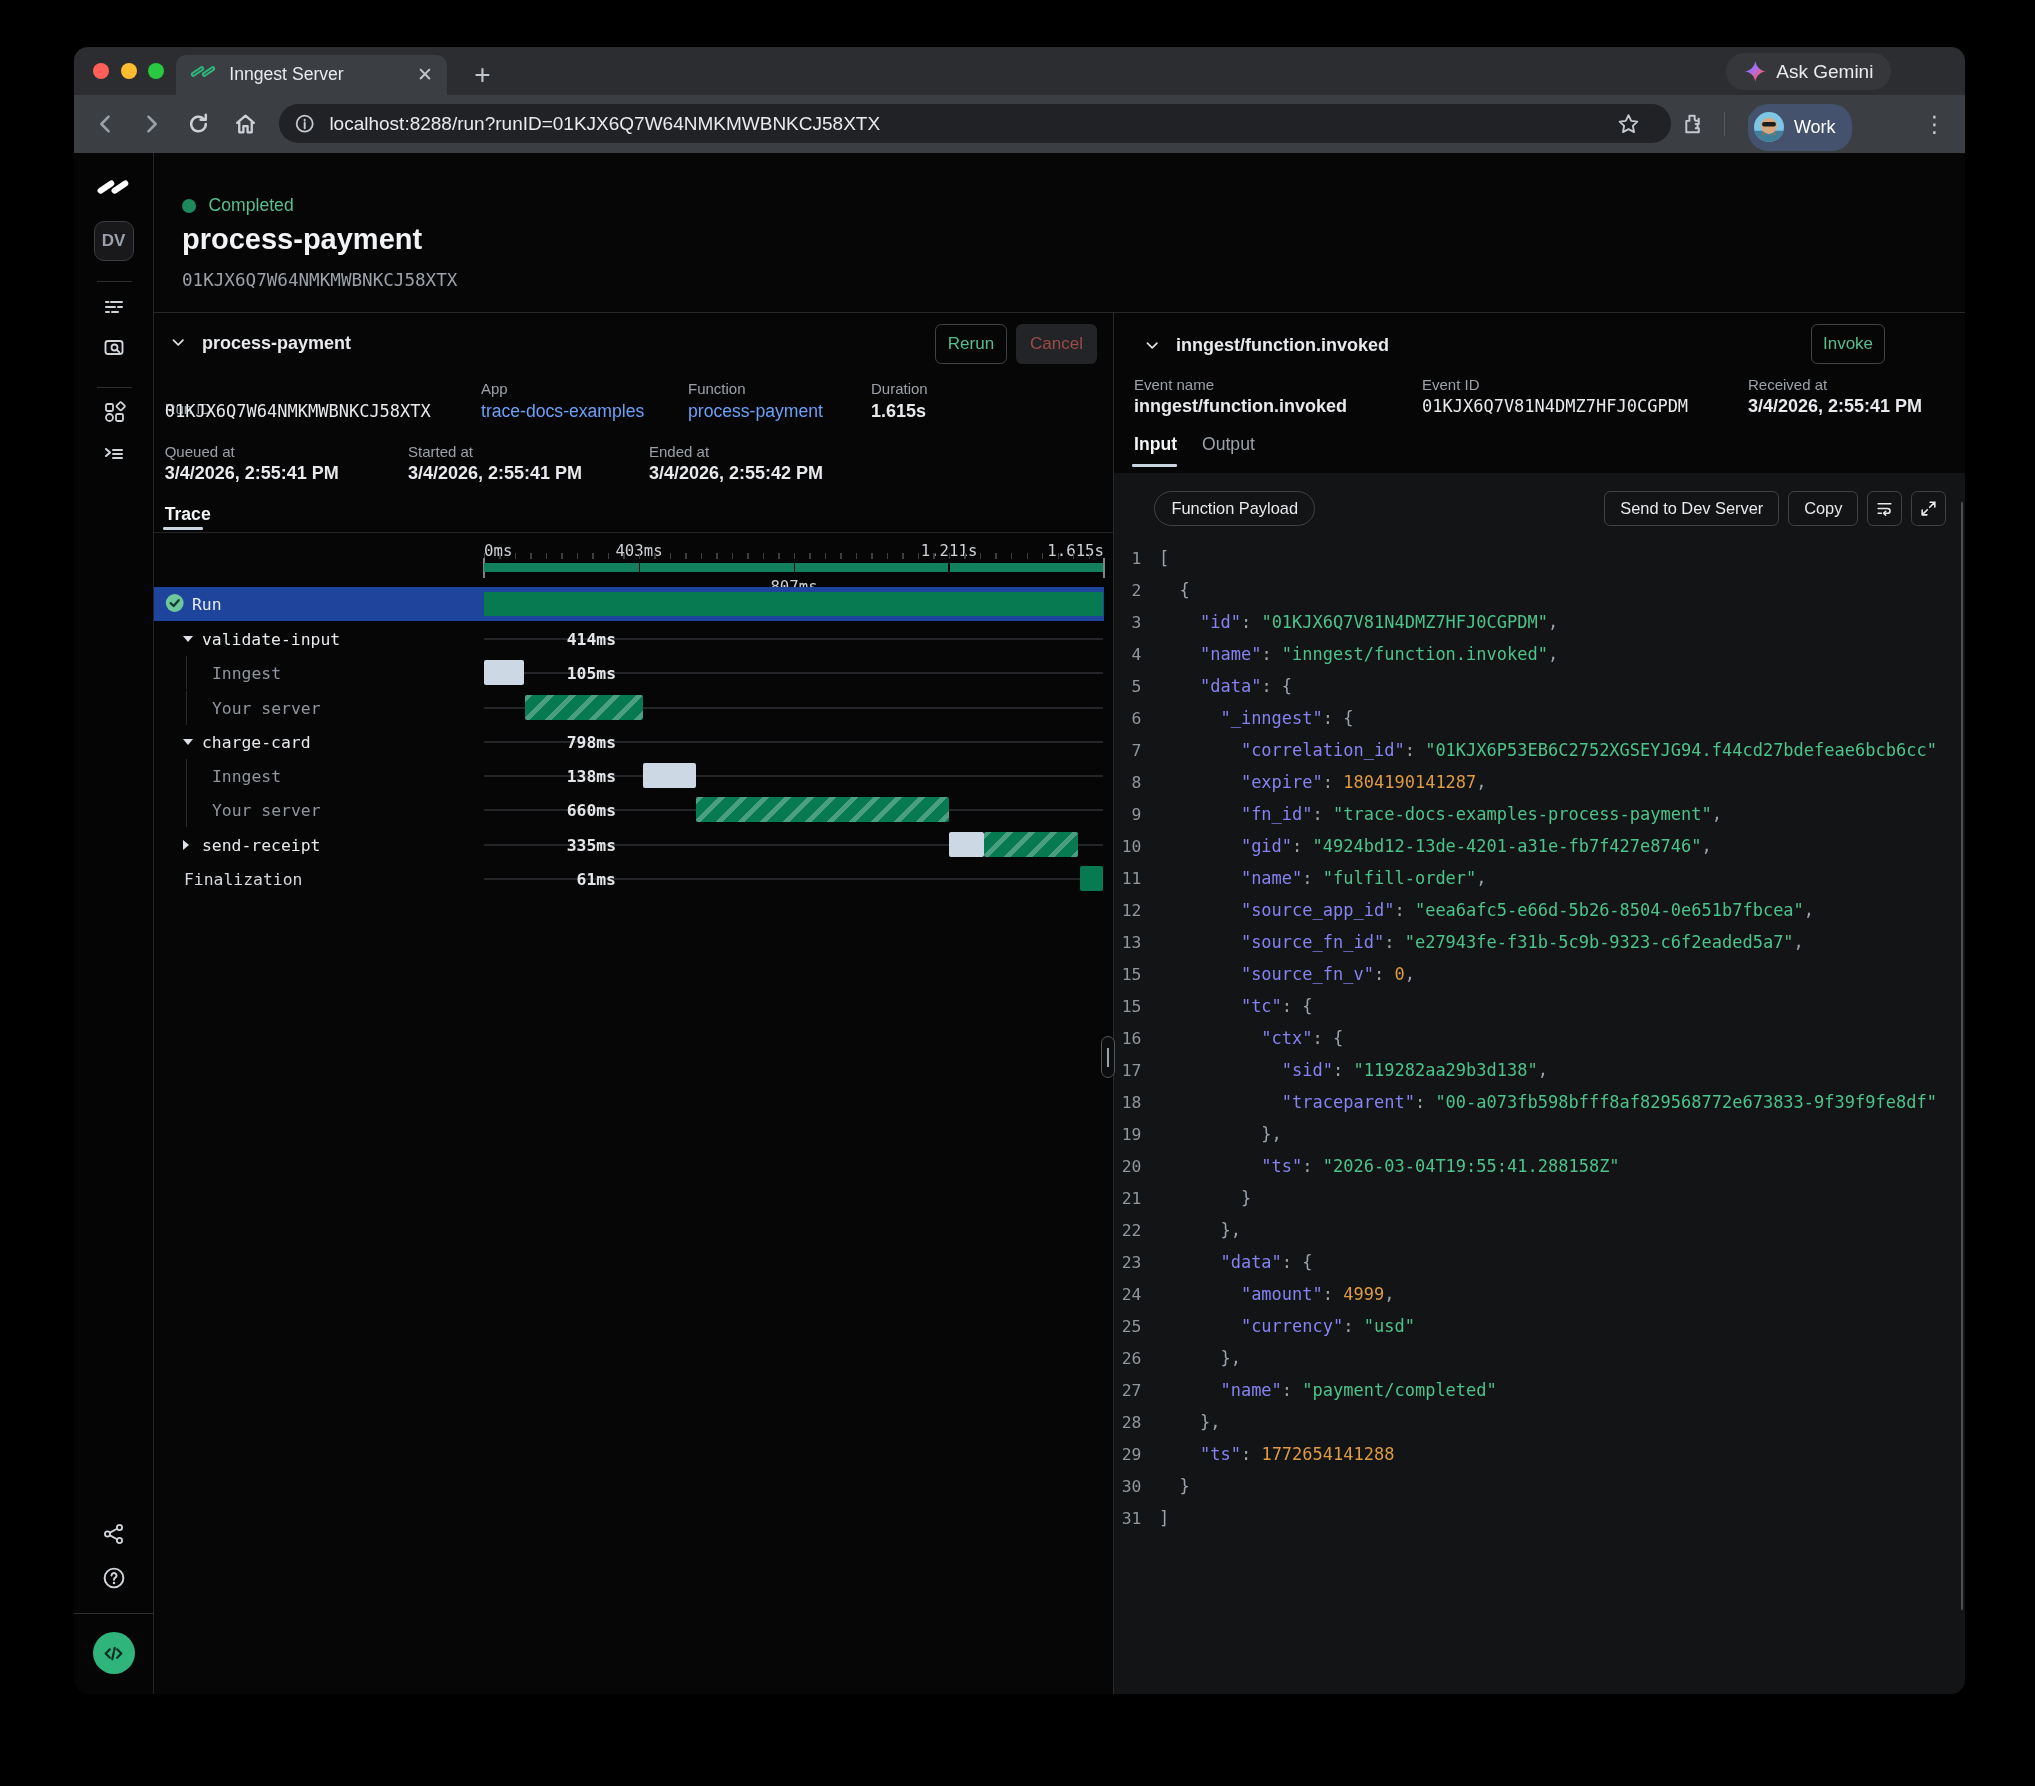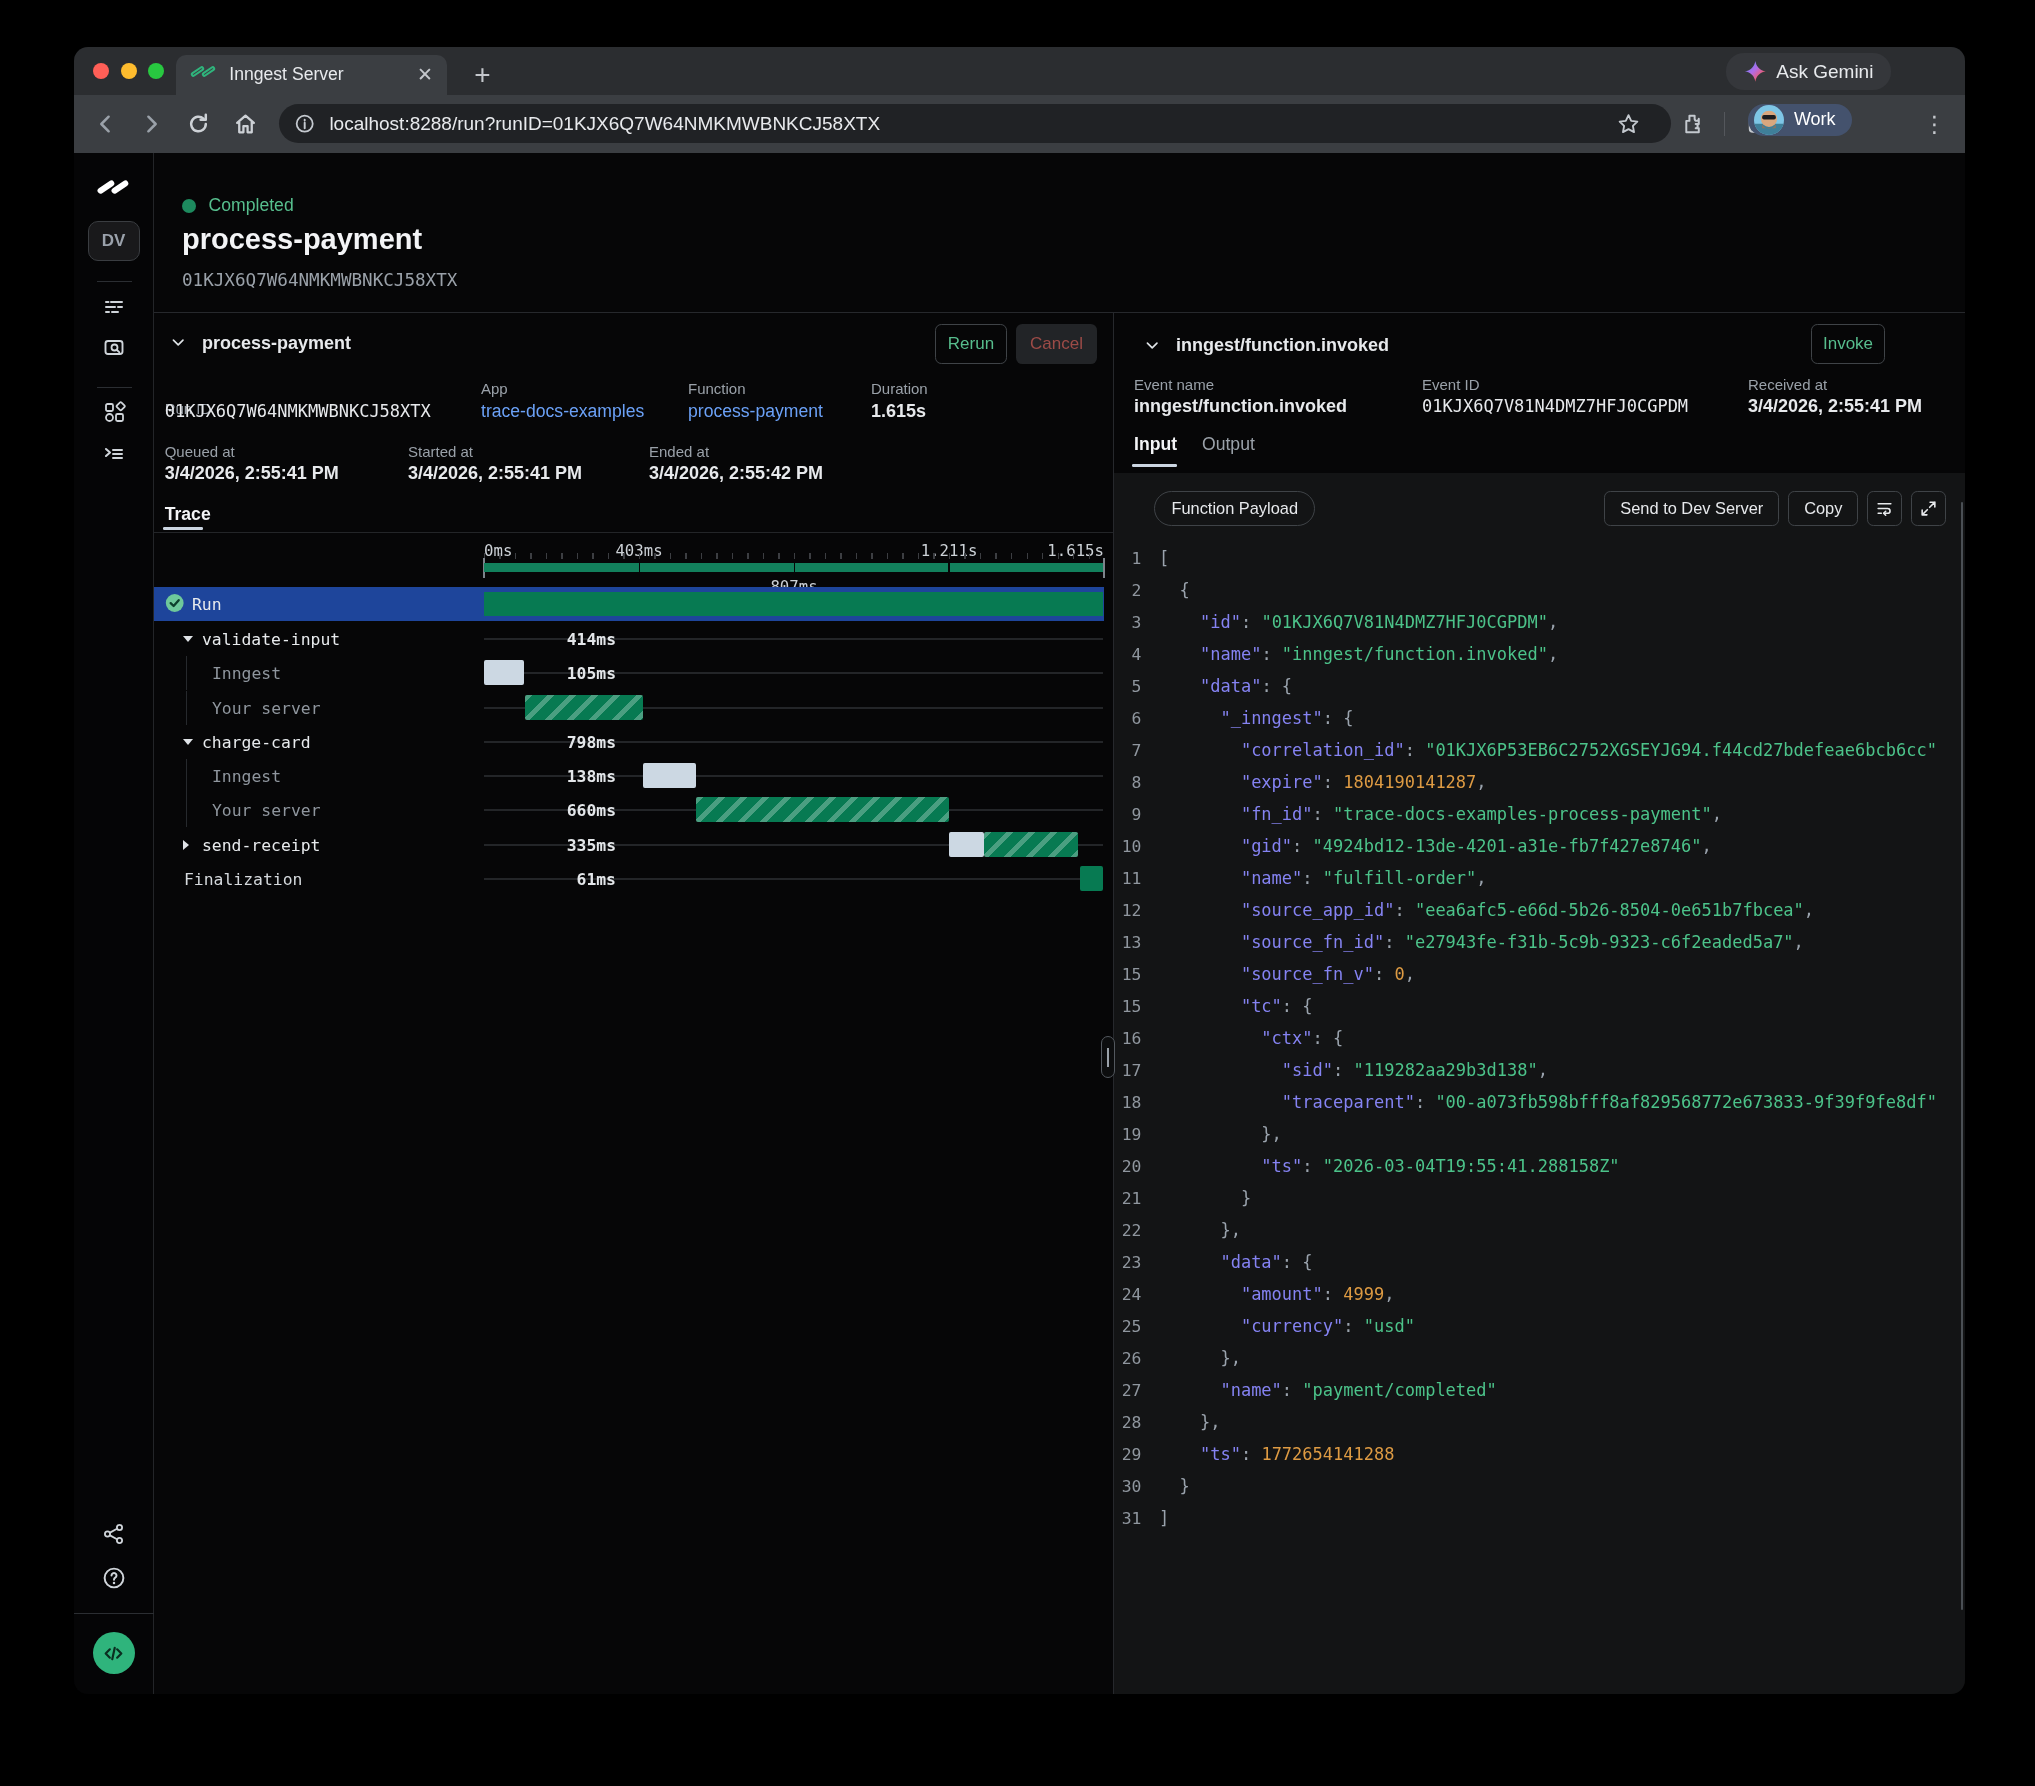--- a/index.html
+++ b/index.html
@@ -20,30 +20,30 @@
     font-size:28px; display:flex; align-items:center; justify-content:center; font-weight:300;}
   .gemini { position:absolute; right:74px; top:6.3px; height:37px; border-radius:18px; background:#35373b;
     display:flex; align-items:center; gap:10px; padding:0 17.6px; color:#e8eaed; font-size:19px; }
 
   .toolbar { height:58px; background:#3b3e42; position:relative; flex:none; display:flex; align-items:center; }
   .nav-ic { position:absolute; top:50%; transform:translateY(-50%); }
   .urlpill { position:absolute; left:205px; top:9.4px; width:1392px; height:39px; background:#202225;
     border-radius:19.5px; display:flex; align-items:center; padding:0 15px; gap:14px; }
   .url { color:#e8eaed; font-size:19px; white-space:nowrap; }
   .vdiv { position:absolute; top:17px; width:1.3px; height:24px; background:#54575c; }
-  .workchip { position:absolute; right:113px; top:8.8px; height:32px; border-radius:20px; background:#44526d;
+  .workchip { position:absolute; right:113px; top:8.8px; height:47px; border-radius:20px; background:#44526d;
     display:flex; align-items:center; gap:10px; padding:0 16.4px 0 6.3px; color:#fff; font-size:18px; }
   .avatar { width:30px; height:30px; border-radius:50%; overflow:hidden; flex:none; }
 
   
   .content { flex:1; display:flex; background:#060607; min-height:0; }
   .navrail { width:80px; flex:none; border-right:0.6px solid #232528; position:relative; background:#050506; }
   .rail-item { position:absolute; left:50%; transform:translate(-50%,-50%); color:#cfd4d9; }
   .rail-div { position:absolute; left:22.7px; width:35px; height:0.6px; background:#2b2e32; }
-  .dv-badge { width:52px; height:40px; border-radius:10px; background:#19191b; border:0.9px solid #3a3d41;
+  .dv-badge { width:40px; height:40px; border-radius:10px; background:#19191b; border:0.9px solid #3a3d41;
     color:#9aa1ab; font-size:17px; font-weight:600; display:flex; align-items:center; justify-content:center; }
   .code-fab { width:42px; height:42px; border-radius:50%; background:#2fb47c; display:flex; align-items:center; justify-content:center; }
 
   .main { flex:1; display:flex; flex-direction:column; min-width:0; }
   .appheader { height:159px; position:relative; flex:none; }
   .status-row { position:absolute; left:28px; top:42px; display:flex; align-items:center; gap:12.6px; }
   .status-dot { width:14px; height:14px; border-radius:50%; background:#1d8a5e; }
   .status-txt { color:#57bf8e; font-size:17.6px; }
   .page-title { position:absolute; left:28px; top:70px; color:#f3f4f6; font-size:29px; font-weight:700; }
   .page-runid { position:absolute; left:28px; top:117px; color:#9aa1a9; font-size:17.6px; }

